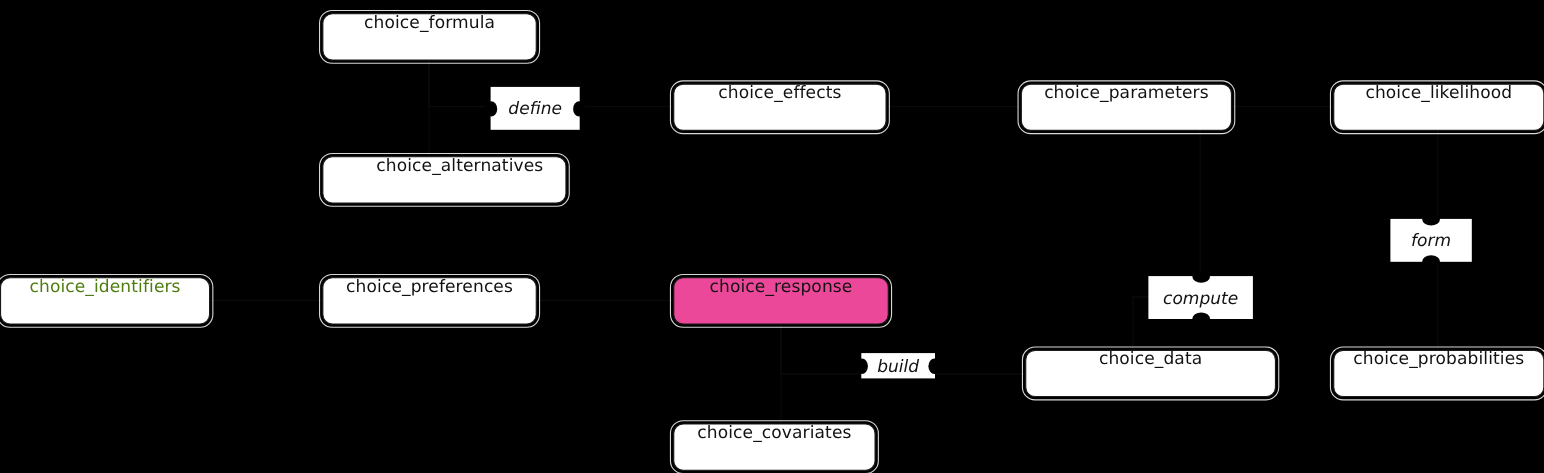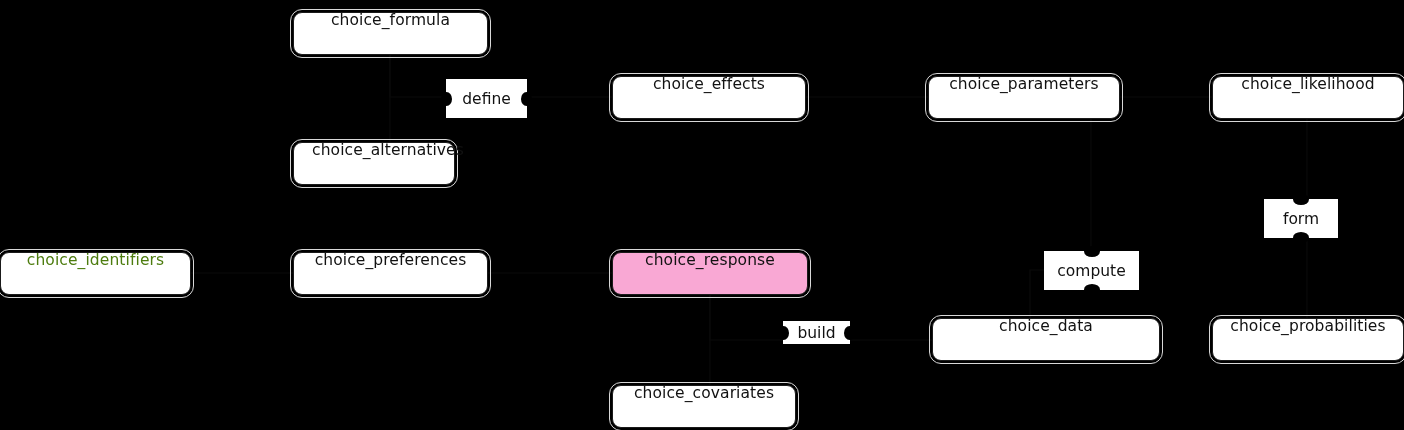--- a/index.html
+++ b/index.html
@@ -51,20 +51,21 @@
     position: absolute;
     box-sizing: border-box;
     background: #ffffff;
     display: flex;
     align-items: center;
     justify-content: center;
     color: #111111;
     font-size: 15.5px;
     white-space: nowrap;
     z-index: 4;
+    font-style: italic;
   }
   
   .edge-label .notch {
     position: absolute;
     background: #000000;
     border-radius: 50%;
   }
   
   .edge-label.horiz .notch.a { left: -5px;  top: 50%; width: 11px; height: 14px; transform: translateY(-50%); }
   .edge-label.horiz .notch.b { right: -5px; top: 50%; width: 11px; height: 14px; transform: translateY(-50%); }
@@ -111,30 +112,30 @@
       </div>
       <div class="node" style="left: 612px; top: 76px; width: 194px; height: 43px; background: rgb(255, 255, 255); border-color: rgb(26, 26, 26); color: rgb(17, 17, 17);">
         <span class="node-label">choice_effects</span>
       </div>
       <div class="node" style="left: 928px; top: 76px; width: 192px; height: 43px; background: rgb(255, 255, 255); border-color: rgb(26, 26, 26); color: rgb(17, 17, 17);">
         <span class="node-label">choice_parameters</span>
       </div>
       <div class="node" style="left: 1212px; top: 76px; width: 192px; height: 43px; background: rgb(255, 255, 255); border-color: rgb(26, 26, 26); color: rgb(17, 17, 17);">
         <span class="node-label">choice_likelihood</span>
       </div>
-      <div class="node" style="left: 293px; top: 142px; width: 162px; height: 43px; background: rgb(255, 255, 255); border-color: rgb(26, 26, 26); color: rgb(17, 17, 17); padding-left: 28px;">
+      <div class="node" style="left: 293px; top: 142px; width: 222px; height: 43px; background: rgb(255, 255, 255); border-color: rgb(26, 26, 26); color: rgb(17, 17, 17); padding-left: 28px;">
         <span class="node-label">choice_alternatives</span>
       </div>
       <div class="node" style="left: 0px; top: 252px; width: 191px; height: 43px; background: rgb(255, 255, 255); border-color: rgb(26, 26, 26); color: #4d7c0f;">
         <span class="node-label">choice_identifiers</span>
       </div>
       <div class="node" style="left: 293px; top: 252px; width: 195px; height: 43px; background: rgb(255, 255, 255); border-color: rgb(26, 26, 26); color: rgb(17, 17, 17);">
         <span class="node-label">choice_preferences</span>
       </div>
-      <div class="node" style="left: 612px; top: 252px; width: 196px; height: 43px; background: #f9a8d4; border-color: rgb(26, 26, 26); color: rgb(17, 17, 17);">
+      <div class="node" style="left: 612px; top: 252px; width: 196px; height: 43px; background: #ec4899; border-color: rgb(26, 26, 26); color: rgb(17, 17, 17);">
         <span class="node-label">choice_response</span>
       </div>
       <div class="node" style="left: 932px; top: 318px; width: 228px; height: 43px; background: rgb(255, 255, 255); border-color: rgb(26, 26, 26); color: rgb(17, 17, 17);">
         <span class="node-label">choice_data</span>
       </div>
       <div class="node" style="left: 1212px; top: 318px; width: 192px; height: 43px; background: rgb(255, 255, 255); border-color: rgb(26, 26, 26); color: rgb(17, 17, 17);">
         <span class="node-label">choice_probabilities</span>
       </div>
       <div class="node" style="left: 612px; top: 385px; width: 184px; height: 43px; background: rgb(255, 255, 255); border-color: rgb(26, 26, 26); color: rgb(17, 17, 17);">
         <span class="node-label">choice_covariates</span>

